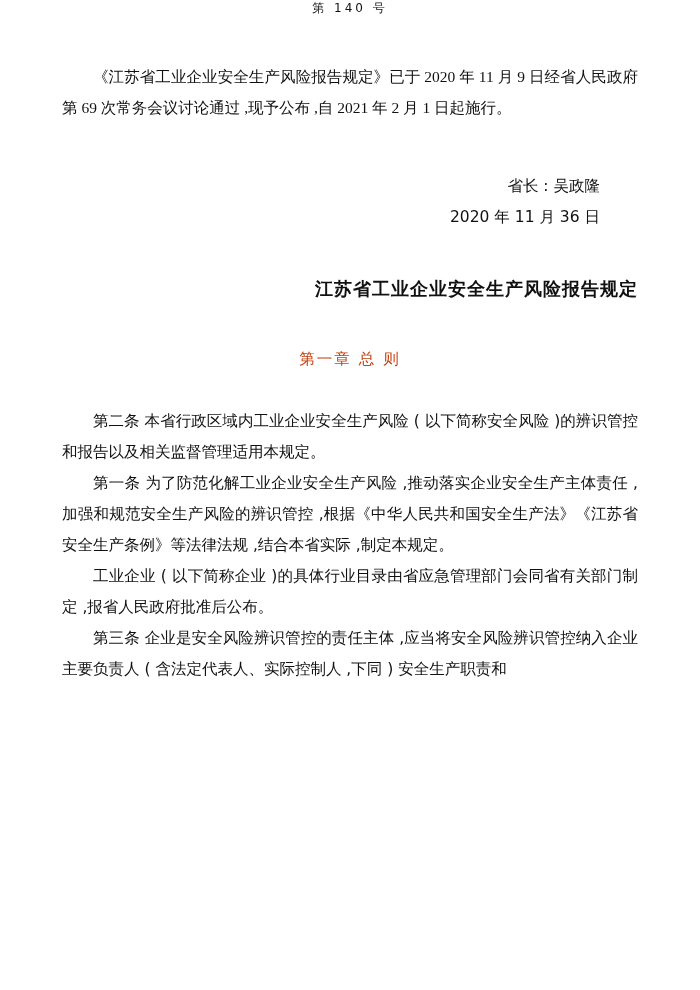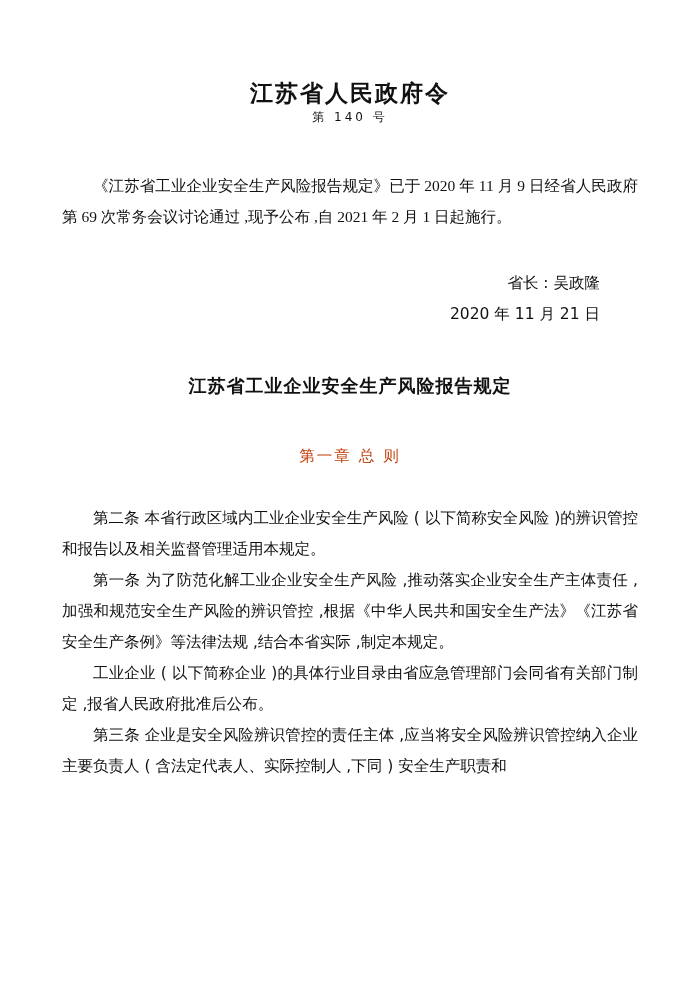--- a/index.html
+++ b/index.html
@@ -41,31 +41,31 @@
   .decree-body {
     margin-top: 44px;
     font-size: 15.5px;
     line-height: 2.0;
     text-align: justify;
     text-indent: 2em;
     font-family: Liberation Serif, serif;
     color: #111;
   }
   .sign-block {
-    margin-top: 36px;
+    margin-top: 48px;
     font-size: 15.5px;
     line-height: 2.0;
     text-align: right;
     padding-right: 38px;
     font-family: "DejaVu Sans", "Liberation Sans", sans-serif;
     color: #111;
   }
   .sign-line { display: block; }
   .doc-title {
-    text-align: center;
+    text-align: right;
     font-size: 18px;
     font-weight: bold;
     letter-spacing: 1px;
     margin-top: 44px;
     font-family: "DejaVu Sans", "Liberation Sans", sans-serif;
     color: #111;
   }
   .chapter-title {
     text-align: center;
     font-size: 15.5px;
@@ -85,29 +85,28 @@
     text-indent: 2em;
     text-align: justify;
     margin: 0;
   }
 </style>
 </head>
 <body>
 
 <div class="page">
 
-  <div class="decree-title">江苏省人民政府令</div>
 
   <div class="decree-number">第 140 号</div>
 
   <div class="decree-body">《江苏省工业企业安全生产风险报告规定》已于 2020 年 11 月 9 日经省人民政府第 69 次常务会议讨论通过 ,现予公布 ,自 2021 年 2 月 1 日起施行。</div>
 
   <div class="sign-block">
     <span class="sign-line">省长 : 吴政隆</span>
-    <span class="sign-line">2020 年 11 月 21 日</span>
+    <span class="sign-line">2020 年 11 月 36 日</span>
   </div>
 
   <div class="doc-title">江苏省工业企业安全生产风险报告规定</div>
 
   <div class="chapter-title">第一章   总   则</div>
 
   <div class="articles">
     <p class="article-p">第二条   本省行政区域内工业企业安全生产风险 ( 以下简称安全风险 )的辨识管控和报告以及相关监督管理适用本规定。</p>
     <p class="article-p">第一条   为了防范化解工业企业安全生产风险 ,推动落实企业安全生产主体责任 ,加强和规范安全生产风险的辨识管控 ,根据《中华人民共和国安全生产法》《江苏省安全生产条例》等法律法规 ,结合本省实际 ,制定本规定。</p>
     <p class="article-p">工业企业 ( 以下简称企业 )的具体行业目录由省应急管理部门会同省有关部门制定 ,报省人民政府批准后公布。</p>

